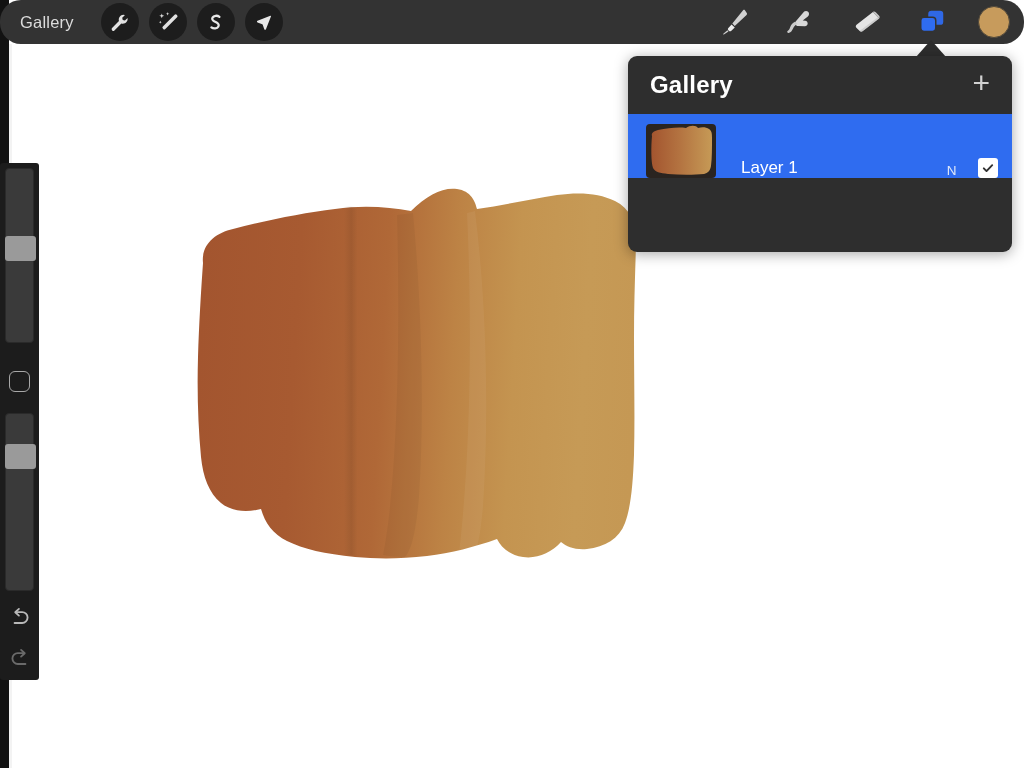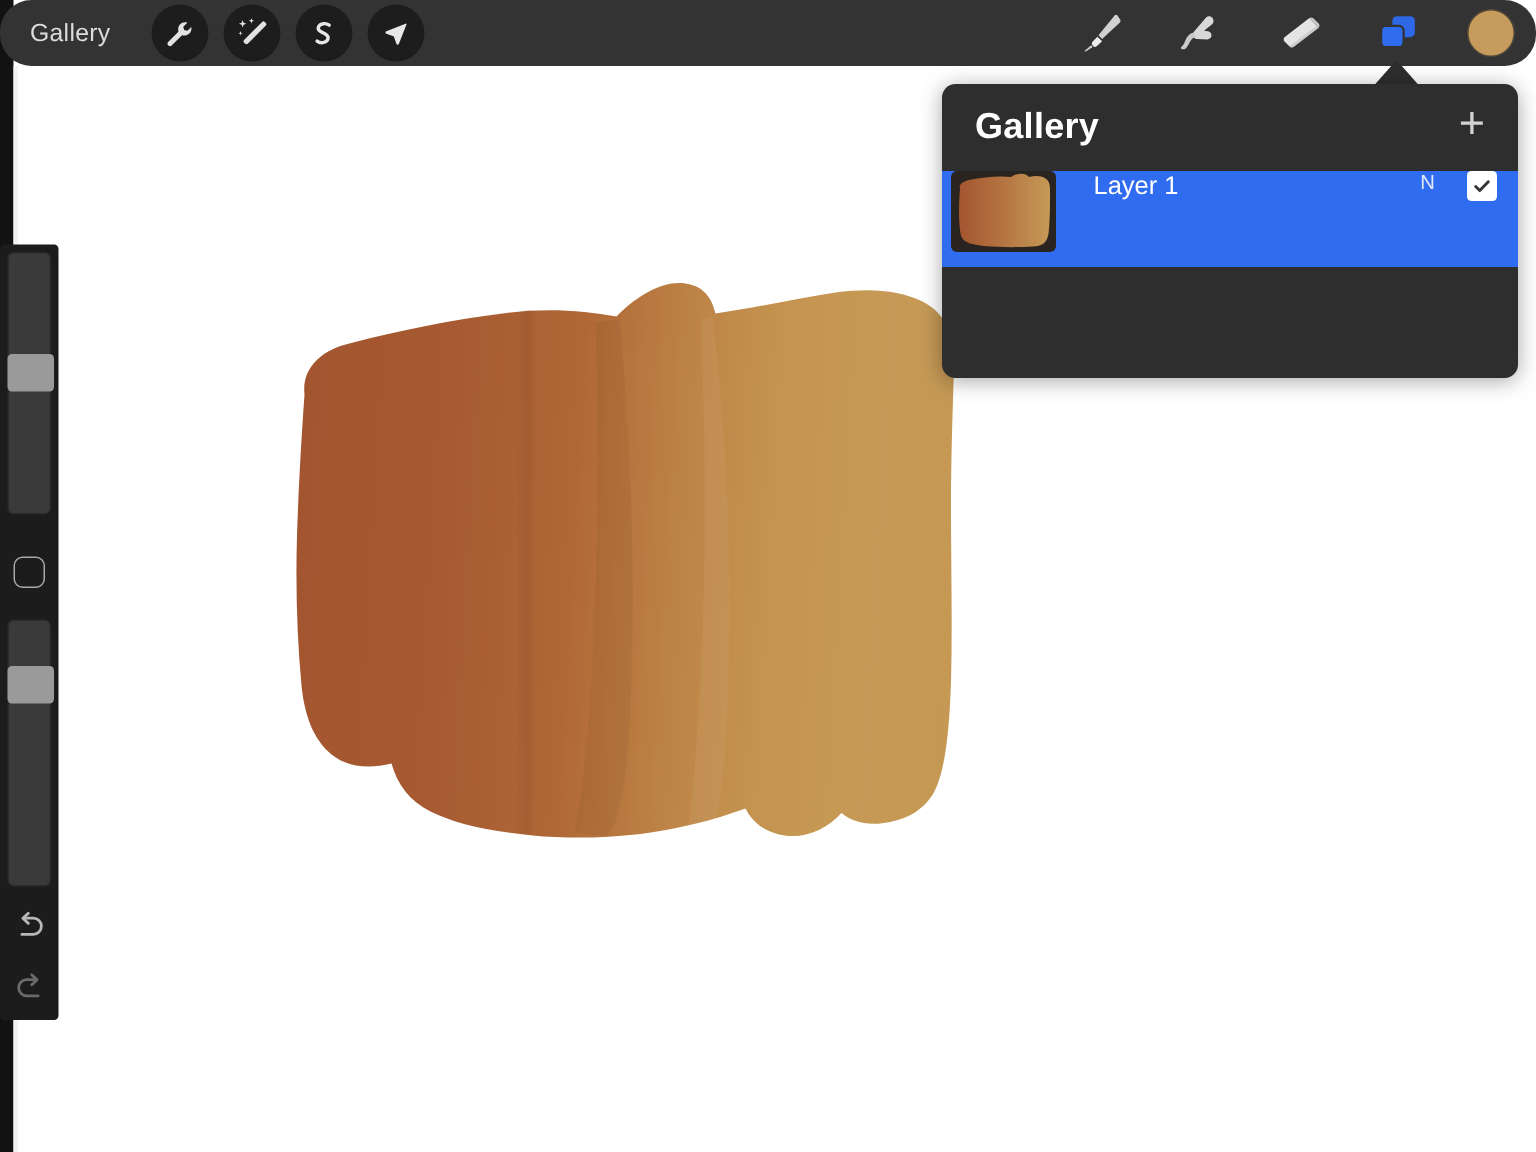--- a/index.html
+++ b/index.html
@@ -112,22 +112,22 @@
   }
   .panel-title {
     color:#ffffff; font-size:24px; font-weight:bold; letter-spacing:.2px;
   }
   .add-layer-btn {
     margin-left:auto; color:#d2d2d2; font-size:30px; font-weight:300;
     line-height:1; cursor:pointer; padding:0 2px 4px 2px;
   }
 
   .layer-row {
-    height:64px; display:flex; align-items:flex-start;
-    padding-left:6px; padding-right:14px; cursor:pointer;
+    height:64px; display:flex; align-items:flex-end;
+    padding-left:18px; padding-right:14px; cursor:pointer;
   }
   .layer-row.selected { background:#2f6cf0; }
   .layer-thumb {
     width:70px; height:54px; border-radius:4px;
     background:#ffffff; flex:0 0 auto; overflow:hidden; position:relative;
   }
   .layer-thumb.art { background:#2a2420; }
   .layer-thumb svg { display:block; width:100%; height:100%; }
   .layer-name {
     color:#ffffff; font-size:17px; margin-left:25px; white-space:nowrap;

